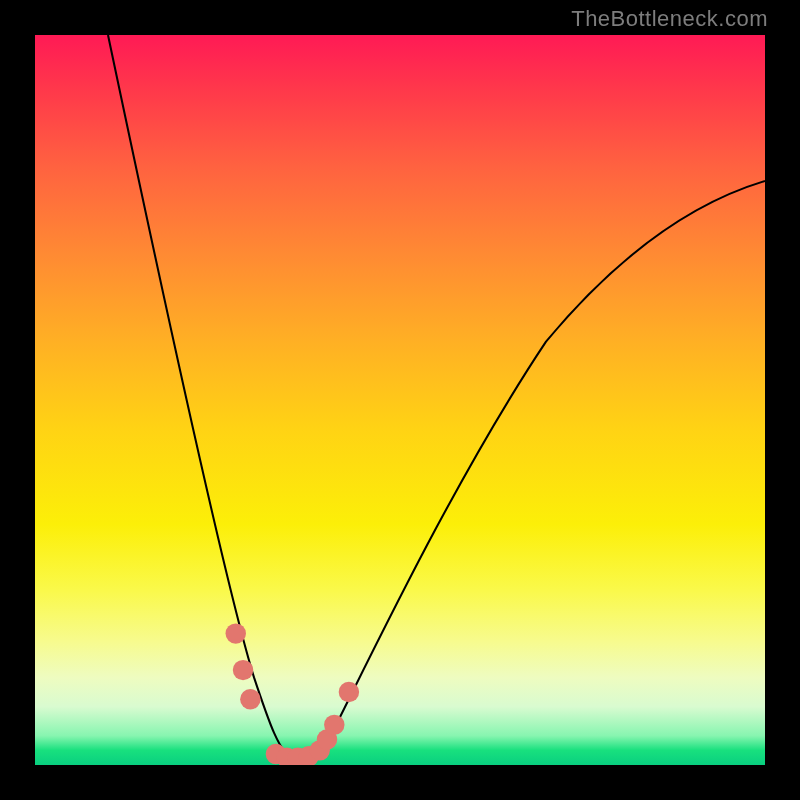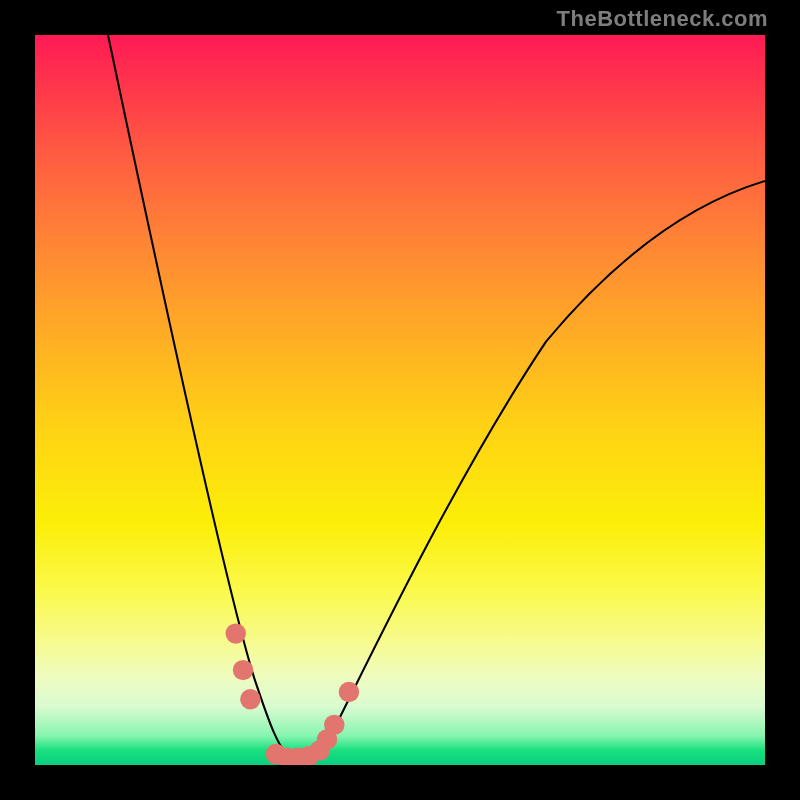--- a/index.html
+++ b/index.html
@@ -40,21 +40,21 @@
       #87f5b0 96%,
       #18e07e 98%,
       #09cf80 100%);
   }
   .watermark {
     position: absolute;
     right: 32px;
     top: 6px;
     color: #7d7d7d;
     font-size: 22px;
-    font-weight: 700;
+    font-weight: 400;
     letter-spacing: 0.5px;
     user-select: none;
   }
   svg.curve {
     position: absolute;
     top: 0;
     left: 0;
     width: 730px;
     height: 730px;
   }

